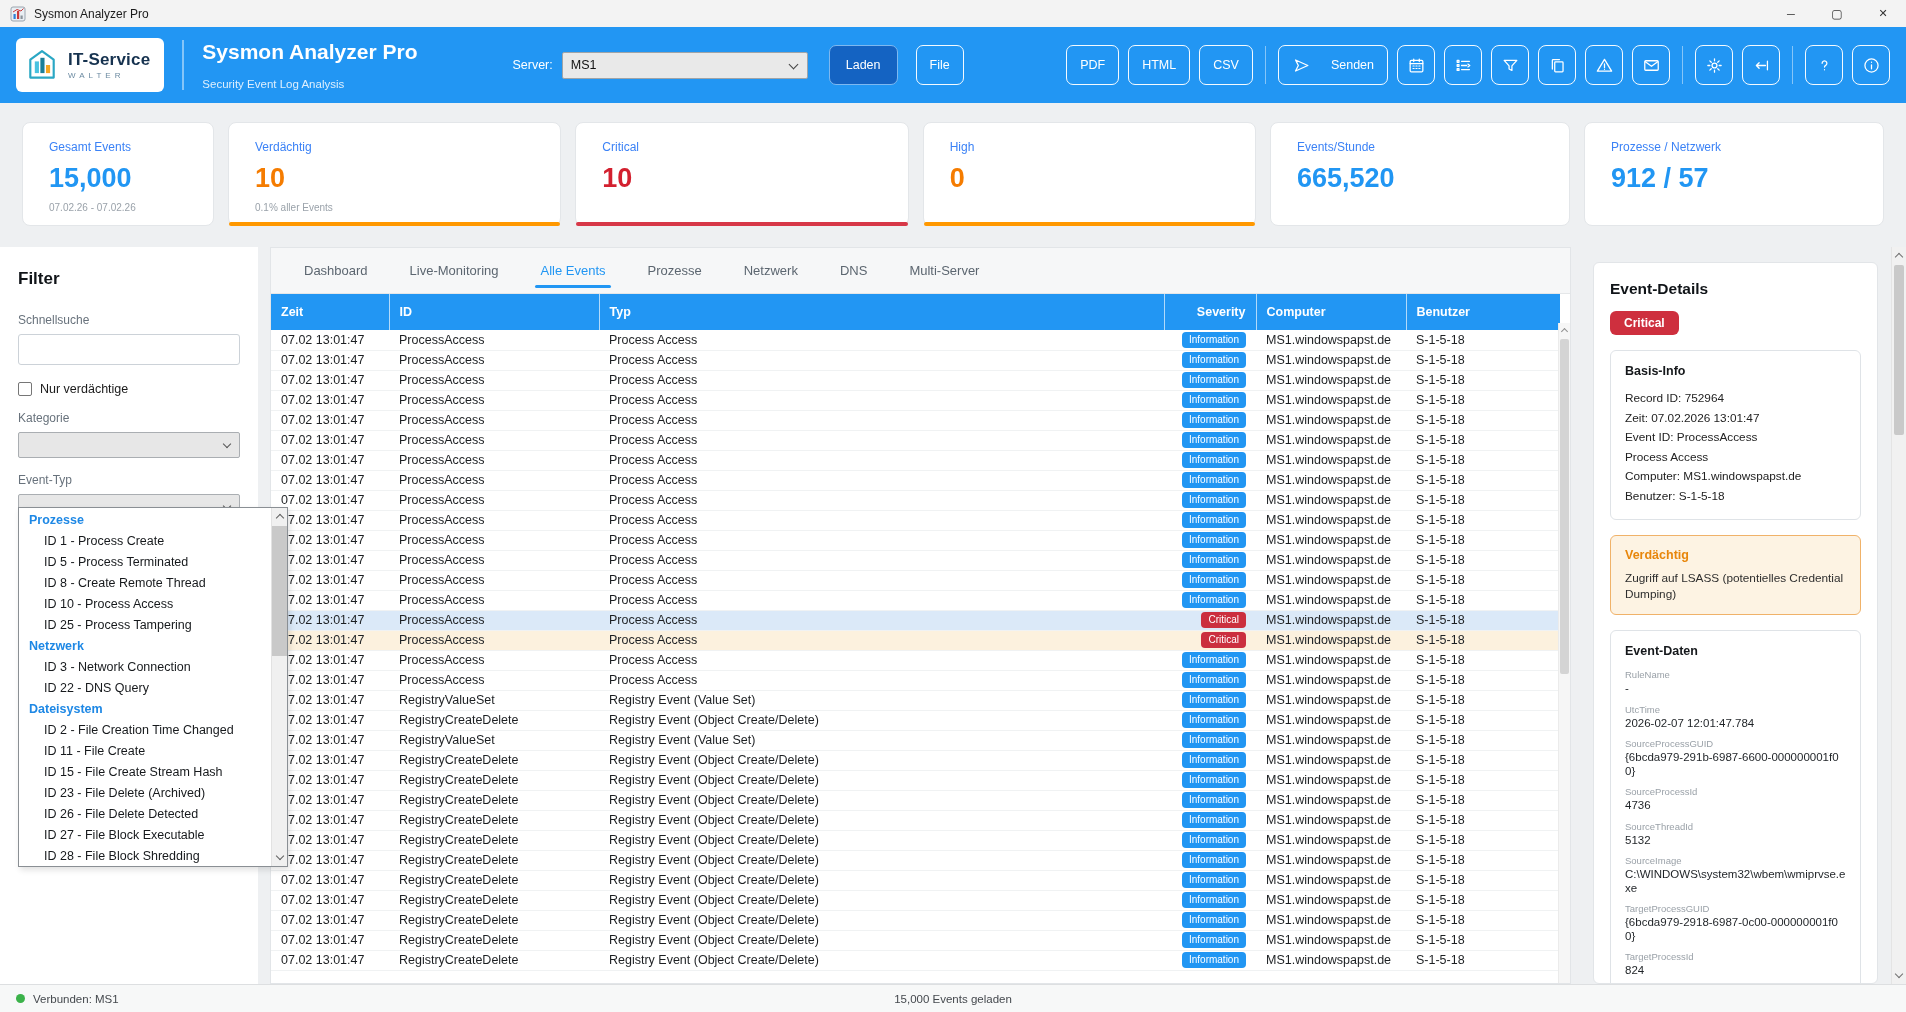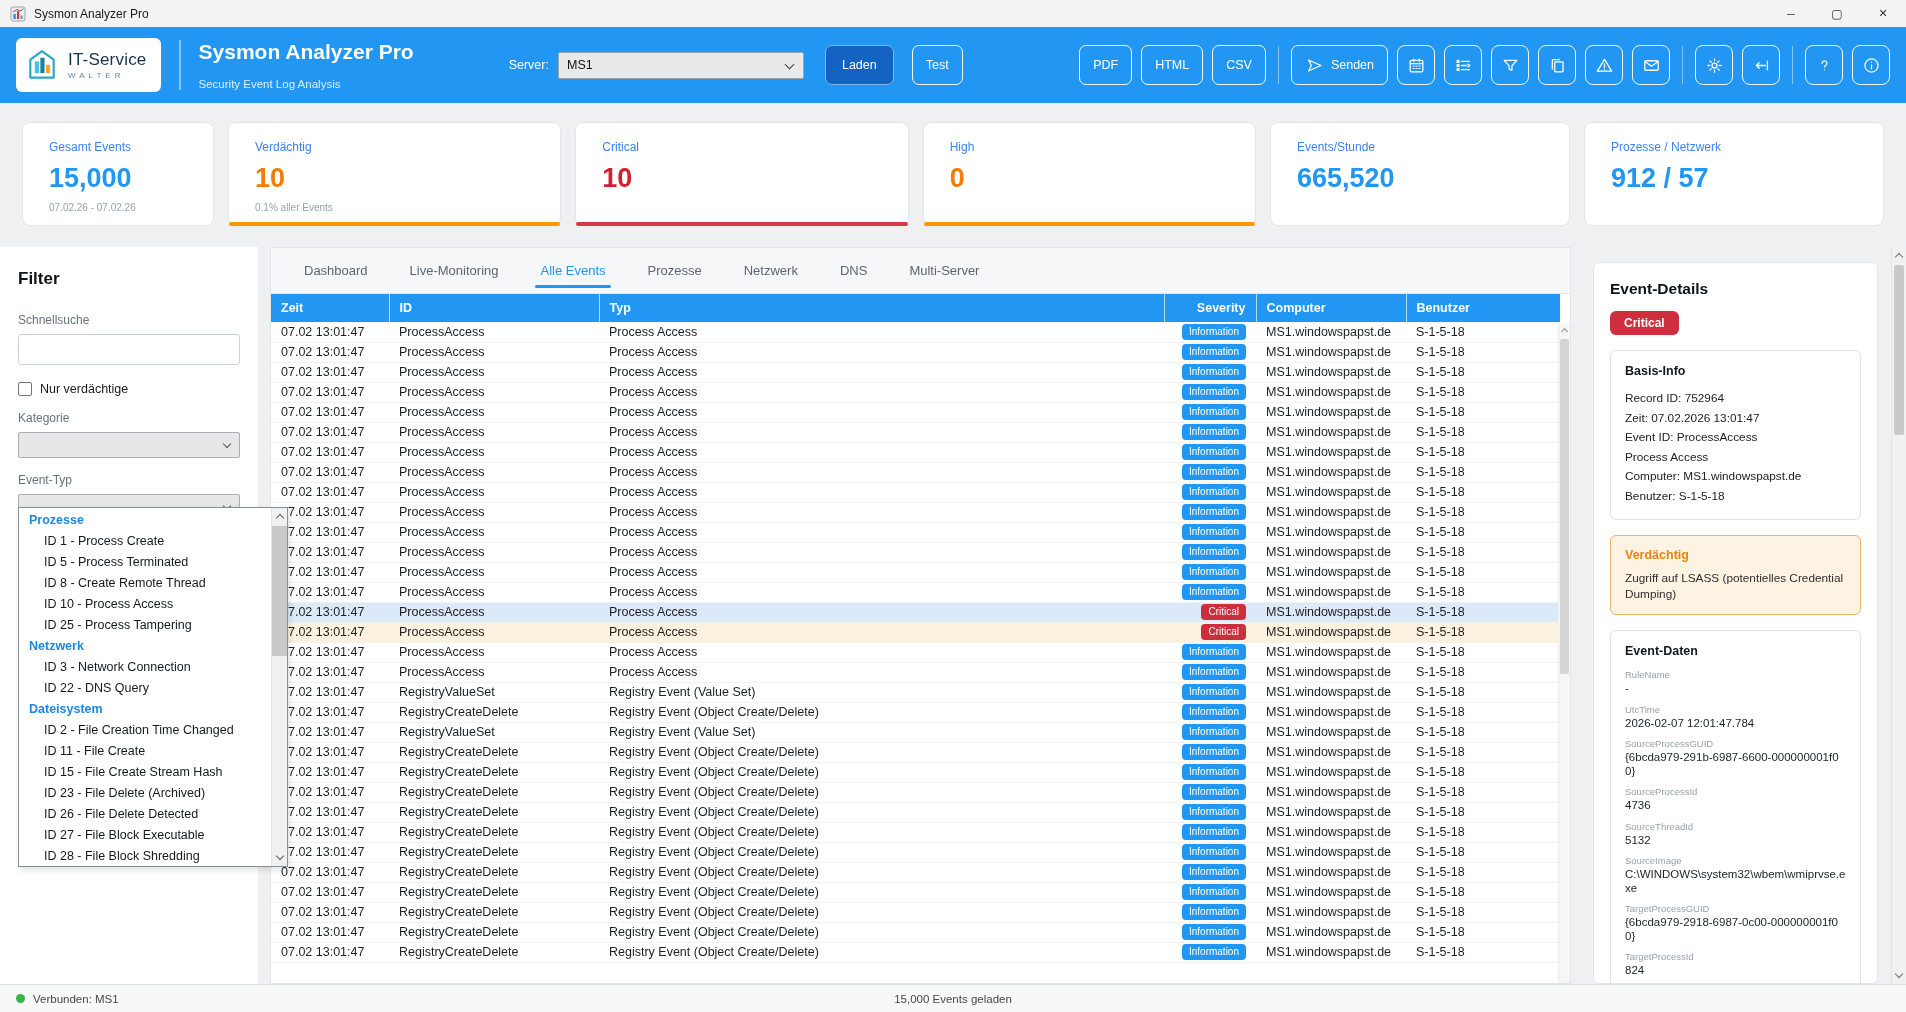--- a/index.html
+++ b/index.html
@@ -13,41 +13,41 @@
   .titlebar .t-title { font-size:12px; color:#1b1b1b; }
   .win-controls { margin-left:auto; display:flex; height:100%; }
   .win-controls span { width:46px; display:flex; align-items:center; justify-content:center;
     font-size:11px; color:#333; cursor:default; }
 
   
   .header { position:absolute; top:27px; left:0; right:0; height:76px; background:#2296f3;
     display:flex; align-items:center; padding:0 16px; }
   .logo-box { background:#fff; border-radius:6px; height:54px; padding:6px 14px 6px 8px;
     display:flex; align-items:center; gap:8px; }
-  .brand-txt .b1 { font-size:17px; font-weight:normal; color:#16324f; letter-spacing:.2px; }
+  .brand-txt .b1 { font-size:17px; font-weight:bold; color:#16324f; letter-spacing:.2px; }
   .brand-txt .b2 { font-size:8px; letter-spacing:4px; color:#6b8aa1; margin-top:1px; }
   .hdr-div { width:2px; height:50px; background:rgba(255,255,255,.45); margin:0 18px; }
   .hdr-title .ht1 { font-size:21px; font-weight:bold; color:#fff; }
   .hdr-title .ht2 { font-size:11.5px; color:rgba(255,255,255,.85); margin-top:14px; }
   .server-group { display:flex; align-items:center; margin-left:95px; gap:9px; }
   .server-label { color:#fff; font-size:12.5px; }
   .server-select { width:246px; height:27px; background:#e9e9e9; border:1px solid #9fa4a8;
     border-radius:2px; display:flex; align-items:center; padding:0 8px; font-size:12.5px; color:#111;
     position:relative; }
   .server-select .chev { position:absolute; right:10px; top:8px; width:7px; height:7px;
     border-right:1.6px solid #444; border-bottom:1.6px solid #444; transform:rotate(45deg); }
   .btn { height:40px; border-radius:7px; display:flex; align-items:center; justify-content:center;
     font-size:12.5px; color:#fff; cursor:pointer; }
   .btn-primary { background:#1463c2; border:1px solid #7db8f0; padding:0 16px; margin-left:12px; }
   .btn-ghost { background:transparent; border:1.5px solid rgba(255,255,255,.95); padding:0 13px; margin-left:9px; }
   .export-group { display:flex; align-items:center; margin-left:auto; }
   .icon-btn { width:38px; height:40px; border:1.5px solid rgba(255,255,255,.95); border-radius:8px;
     display:flex; align-items:center; justify-content:center; margin-left:9px; cursor:pointer; }
   .hdr-sep { width:1px; height:38px; background:rgba(255,255,255,.45); margin-left:12px; margin-right:3px; }
-  .btn-send { display:flex; gap:7px; }
+  .btn-send { display:flex; gap:20px; }
 
   
   .stats { position:absolute; top:103px; left:0; right:0; height:144px; padding:19px 22px;
     display:flex; gap:14px; }
   .card { background:#fff; border:1px solid #e3e6e9; border-radius:8px; padding:17px 26px;
     position:relative; height:104px; }
   .card .c-label { font-size:12px; color:#3b82f6; }
   .card .c-value { font-size:27px; font-weight:bold; margin-top:9px; }
   .card .c-sub { font-size:10px; color:#9aa2aa; margin-top:8px; }
   .card .accent { position:absolute; left:0; right:0; bottom:-1px; height:4px; border-radius:3px; }
@@ -90,21 +90,21 @@
   .tabs { height:46px; background:#f6f7f8; border-bottom:1px solid #e5e7e9; display:flex;
     align-items:center; padding-left:12px; }
   .tab { padding:0 21px; height:100%; display:flex; align-items:center; font-size:13px; color:#5c6670;
     position:relative; cursor:pointer; }
   .tab.active { color:#2196f3; }
   .tab.active::after { content:""; position:absolute; left:16px; right:16px; bottom:5px; height:3px;
     background:#2196f3; border-radius:2px; }
 
   table.events { border-collapse:collapse; width:calc(100% - 12px); table-layout:fixed; }
   table.events th { background:#2296f3; color:#fff; font-size:12.5px; font-weight:bold; text-align:left;
-    height:28px; padding:0 10px; border-left:1px solid rgba(255,255,255,.65); }
+    height:36px; padding:0 10px; border-left:1px solid rgba(255,255,255,.65); }
   table.events th:first-child { border-left:none; }
   table.events th.col-sev { text-align:right; }
   table.events td { font-size:12.5px; color:#1c1f22; height:20px; padding:0 10px;
     border-bottom:1px solid #f0f2f3; white-space:nowrap; overflow:hidden; }
   td.cell-sev { text-align:right; padding-right:5px; }
   .badge { display:inline-block; font-size:10px; color:#fff; padding:2px 7px 2.5px; border-radius:4px;
     background:#2196f3; }
   .badge.critical { background:#cb2f3e; }
   tr.selected td { background:#dbe9f8; }
   tr.suspicious td { background:#fcf1de; }
@@ -191,21 +191,21 @@
     <div class="ht1">Sysmon Analyzer Pro</div>
     <div class="ht2">Security Event Log Analysis</div>
   </div>
   <div class="server-group">
     <span class="server-label">Server:</span>
     <div class="server-select">
       <span>MS1</span>
       <span class="chev"></span>
     </div>
     <div class="btn btn-primary">Laden</div>
-    <div class="btn btn-ghost">Test</div>
+    <div class="btn btn-ghost">File</div>
   </div>
   <div class="export-group" id="export-group">
       <div class="btn btn-ghost">PDF</div>
       <div class="btn btn-ghost">HTML</div>
       <div class="btn btn-ghost">CSV</div>
       <div class="hdr-sep"></div>
       <div class="btn btn-ghost btn-send">
         <span>
           <svg class="ico" width="19" height="19" viewBox="0 0 24 24" fill="none" stroke="#fff" stroke-width="1.6" stroke-linecap="round" stroke-linejoin="round">
             <path d="M4.5 5 L20 12 L4.5 19 L8 12 Z"></path>

